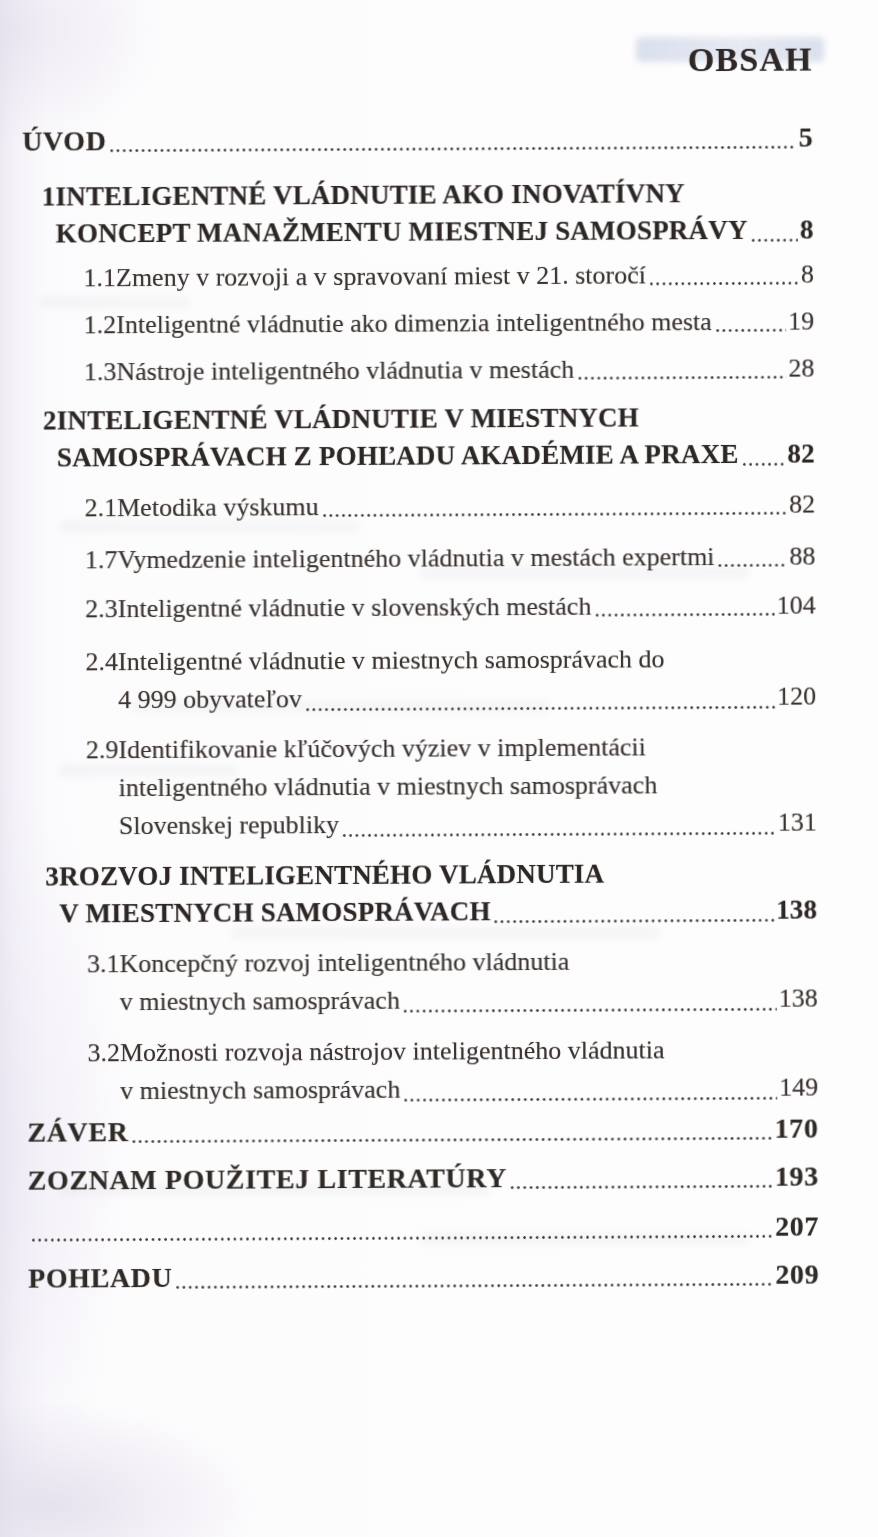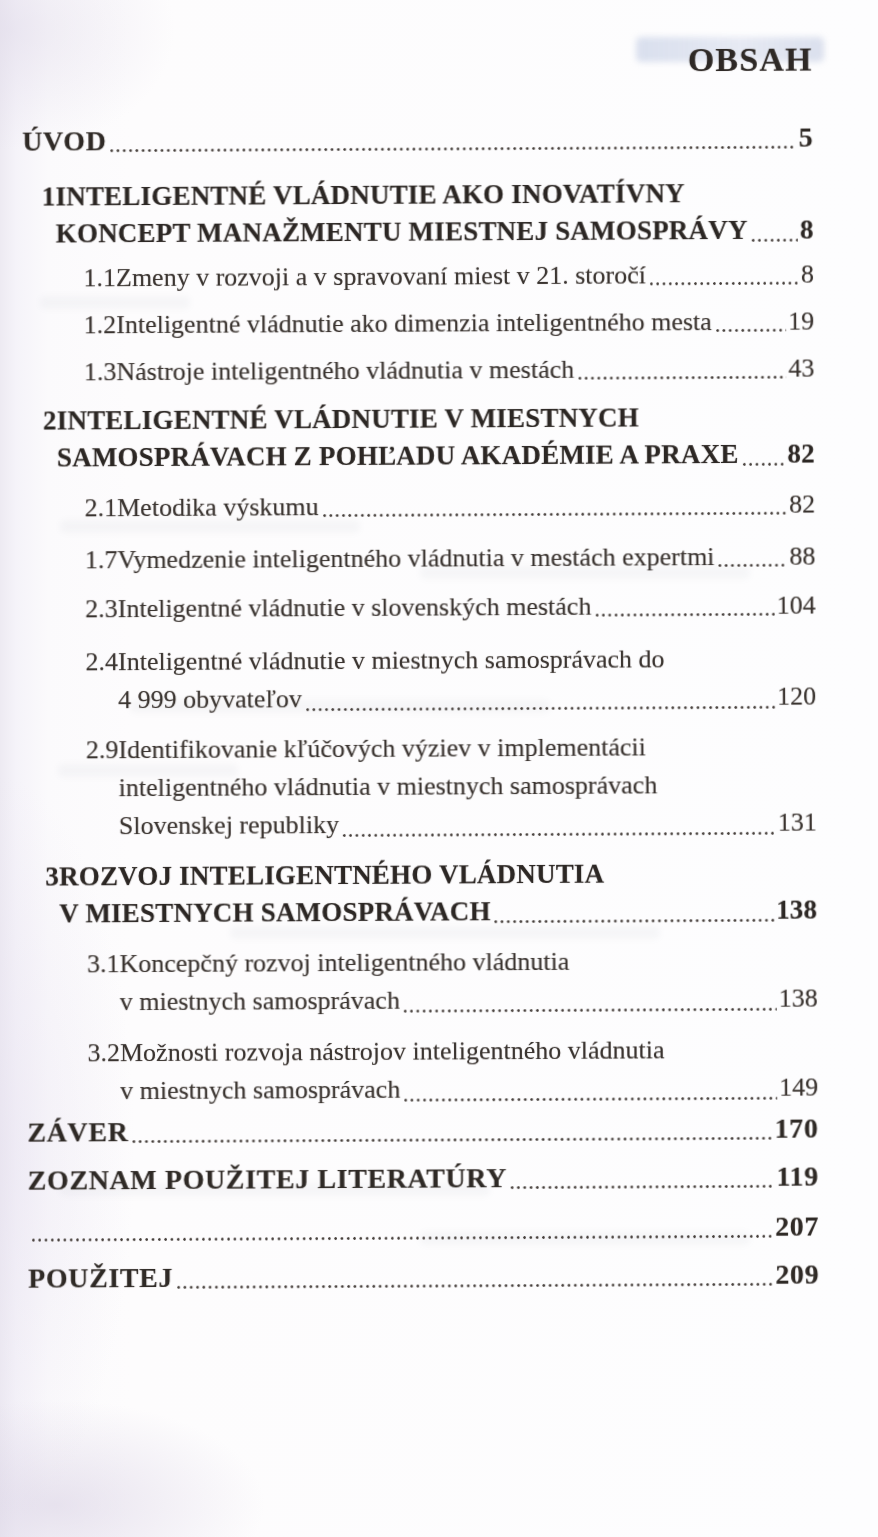--- a/index.html
+++ b/index.html
@@ -102,21 +102,21 @@
             <span class="txt">Inteligentné vládnutie ako dimenzia inteligentného mesta</span>
             <span class="leader"></span>
             <span class="page">19</span>
           </div>
         </div>
         <div class="entry e-subsection" style="margin-top: 13px;">
           <div class="entry-line">
             <span class="num">1.3</span>
             <span class="txt">Nástroje inteligentného vládnutia v mestách</span>
             <span class="leader"></span>
-            <span class="page">43</span>
+            <span class="page">28</span>
           </div>
         </div>
         <div class="entry e-section multi" style="margin-top: 13px;">
           <div class="entry-line">
             <span class="num">2</span>
             <span class="txt">INTELIGENTNÉ VLÁDNUTIE V MIESTNYCH</span>
           </div>
           <div class="entry-line">
             <span class="num"></span>
             <span class="txt">SAMOSPRÁVACH Z POHĽADU AKADÉMIE A PRAXE</span>
@@ -216,31 +216,31 @@
           <div class="entry-line">
             <span class="txt">ZÁVER</span>
             <span class="leader"></span>
             <span class="page">170</span>
           </div>
         </div>
         <div class="entry e-plain" style="margin-top: 12px;">
           <div class="entry-line">
             <span class="txt">ZOZNAM POUŽITEJ LITERATÚRY</span>
             <span class="leader"></span>
-            <span class="page">119</span>
+            <span class="page">193</span>
           </div>
         </div>
         <div class="entry e-plain" style="margin-top: 14px;">
           <div class="entry-line">
             <span class="leader"></span>
             <span class="page">207</span>
           </div>
         </div>
         <div class="entry e-plain" style="margin-top: 12px;">
           <div class="entry-line">
-            <span class="txt">POUŽITEJ</span>
+            <span class="txt">POHĽADU</span>
             <span class="leader"></span>
             <span class="page">209</span>
           </div>
         </div>
       </main>
   </div>
 </div>
 
 </body></html>

